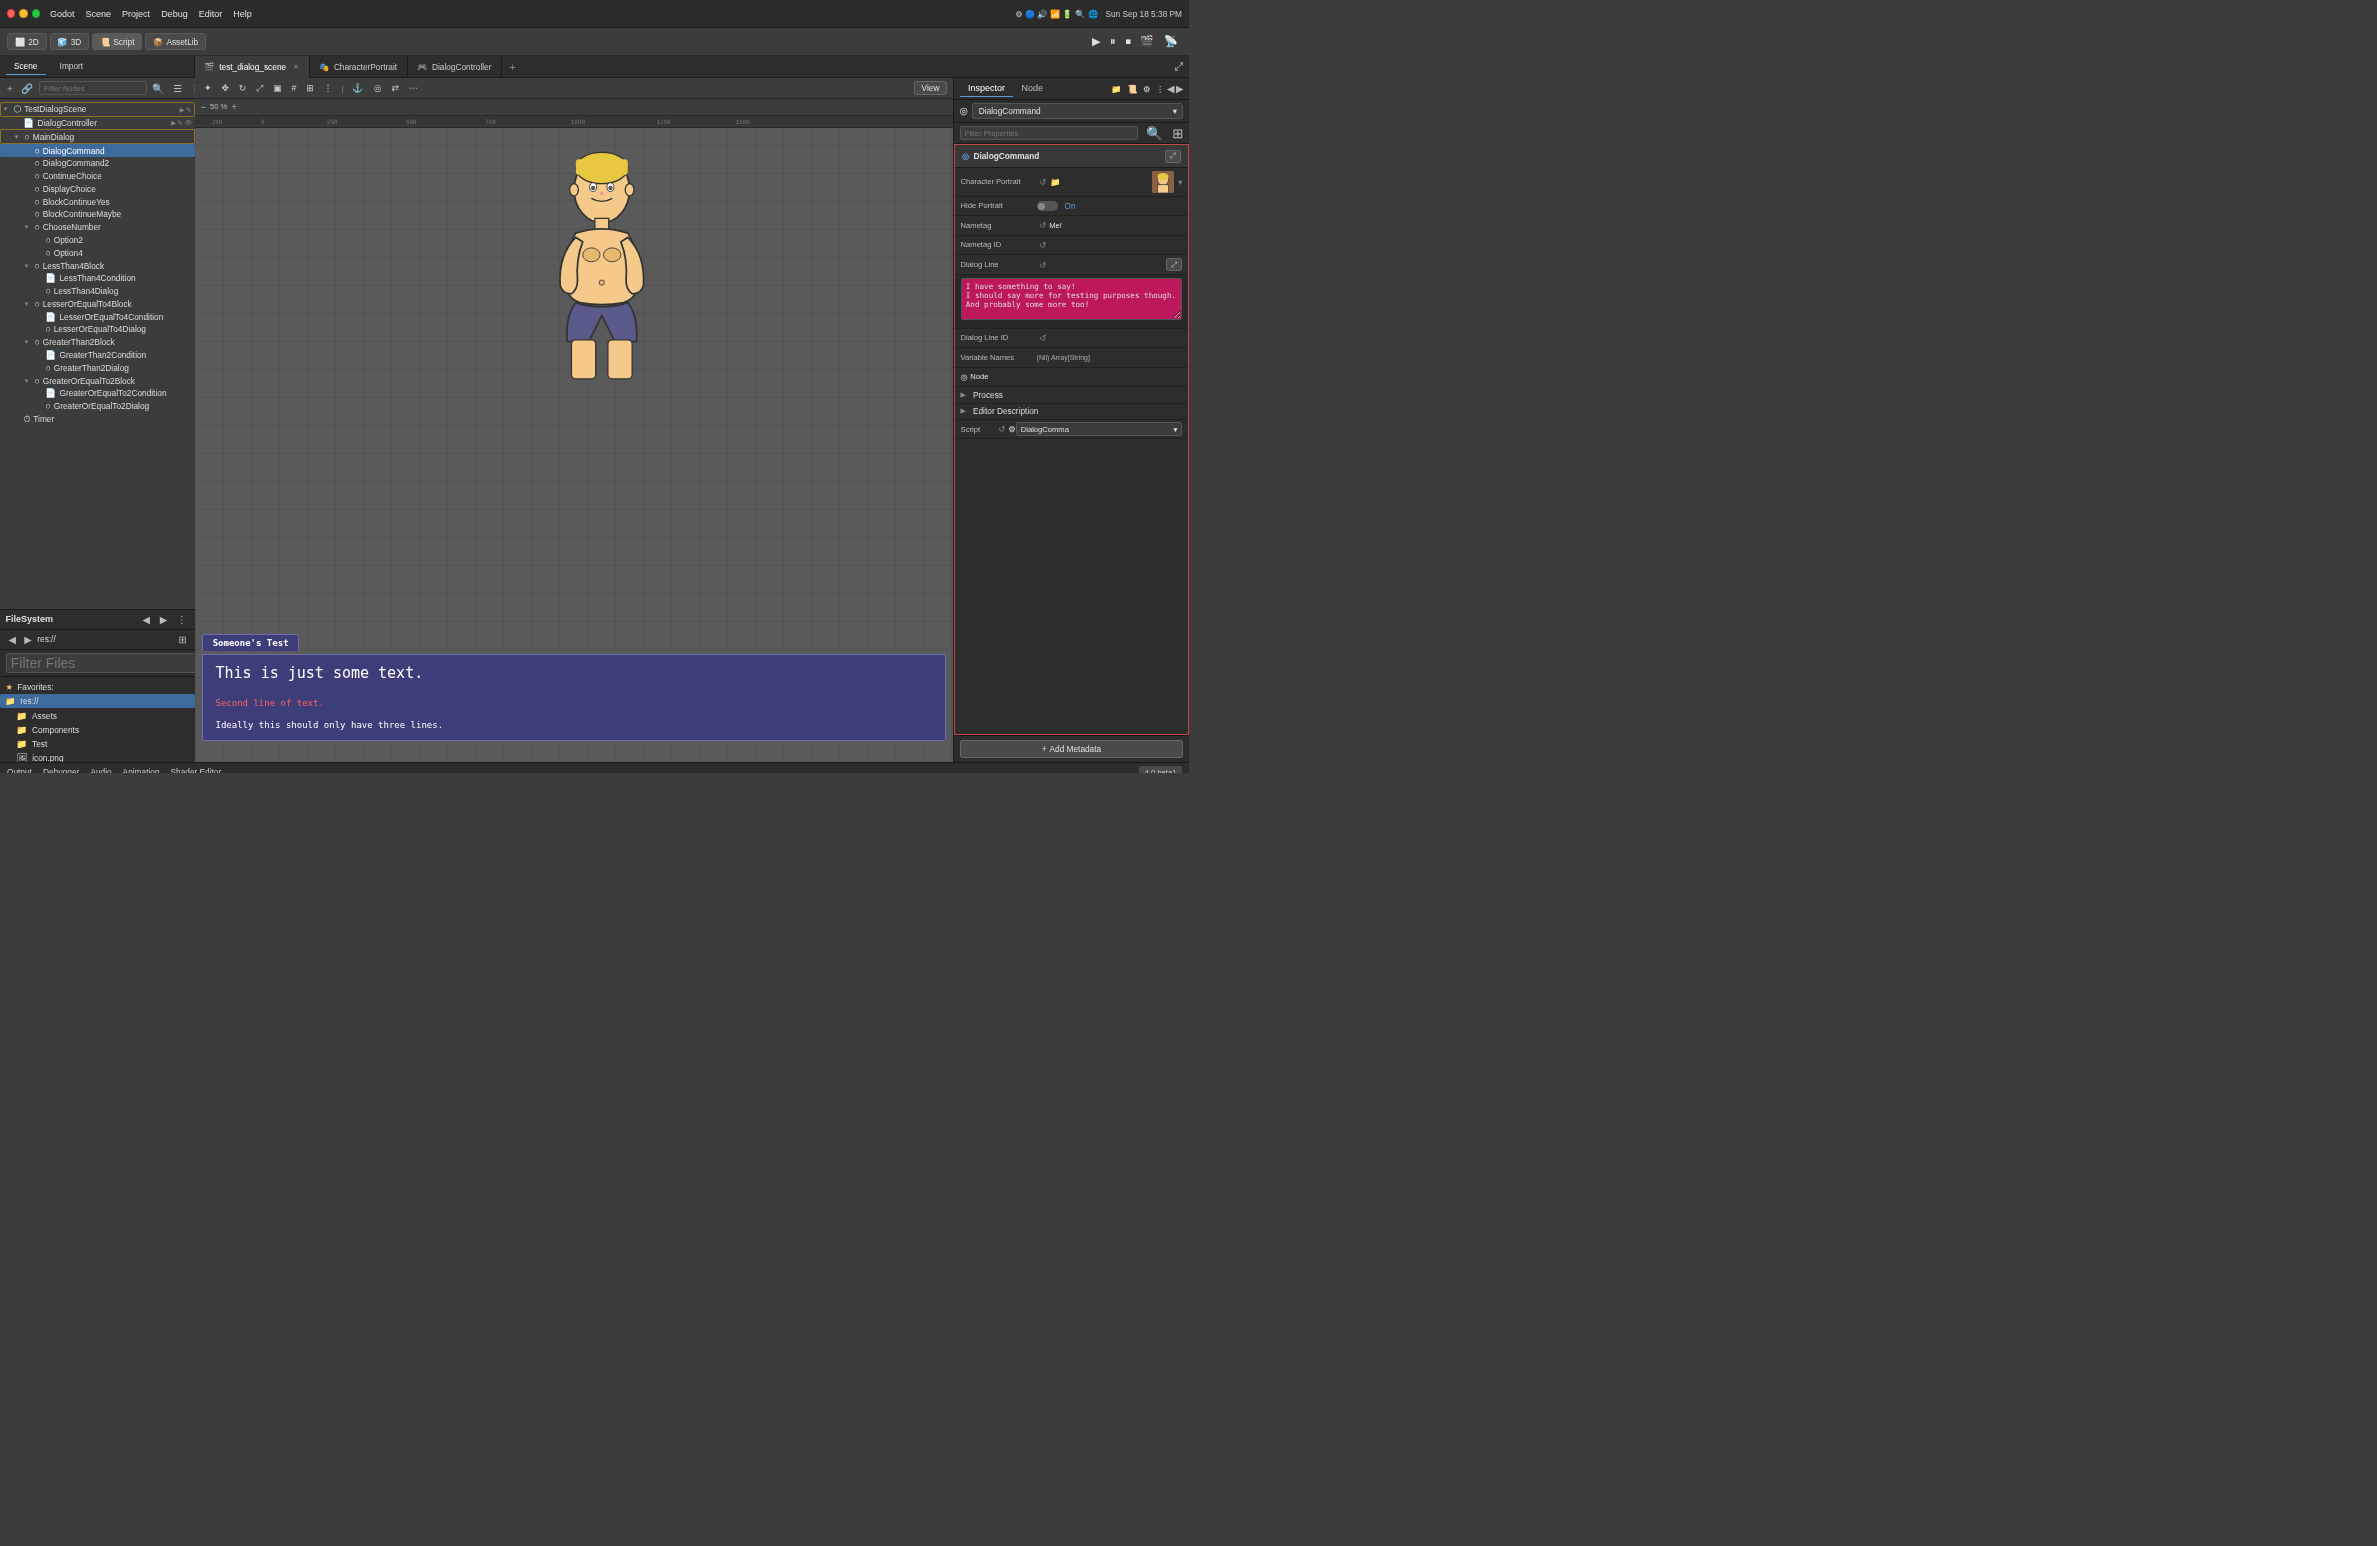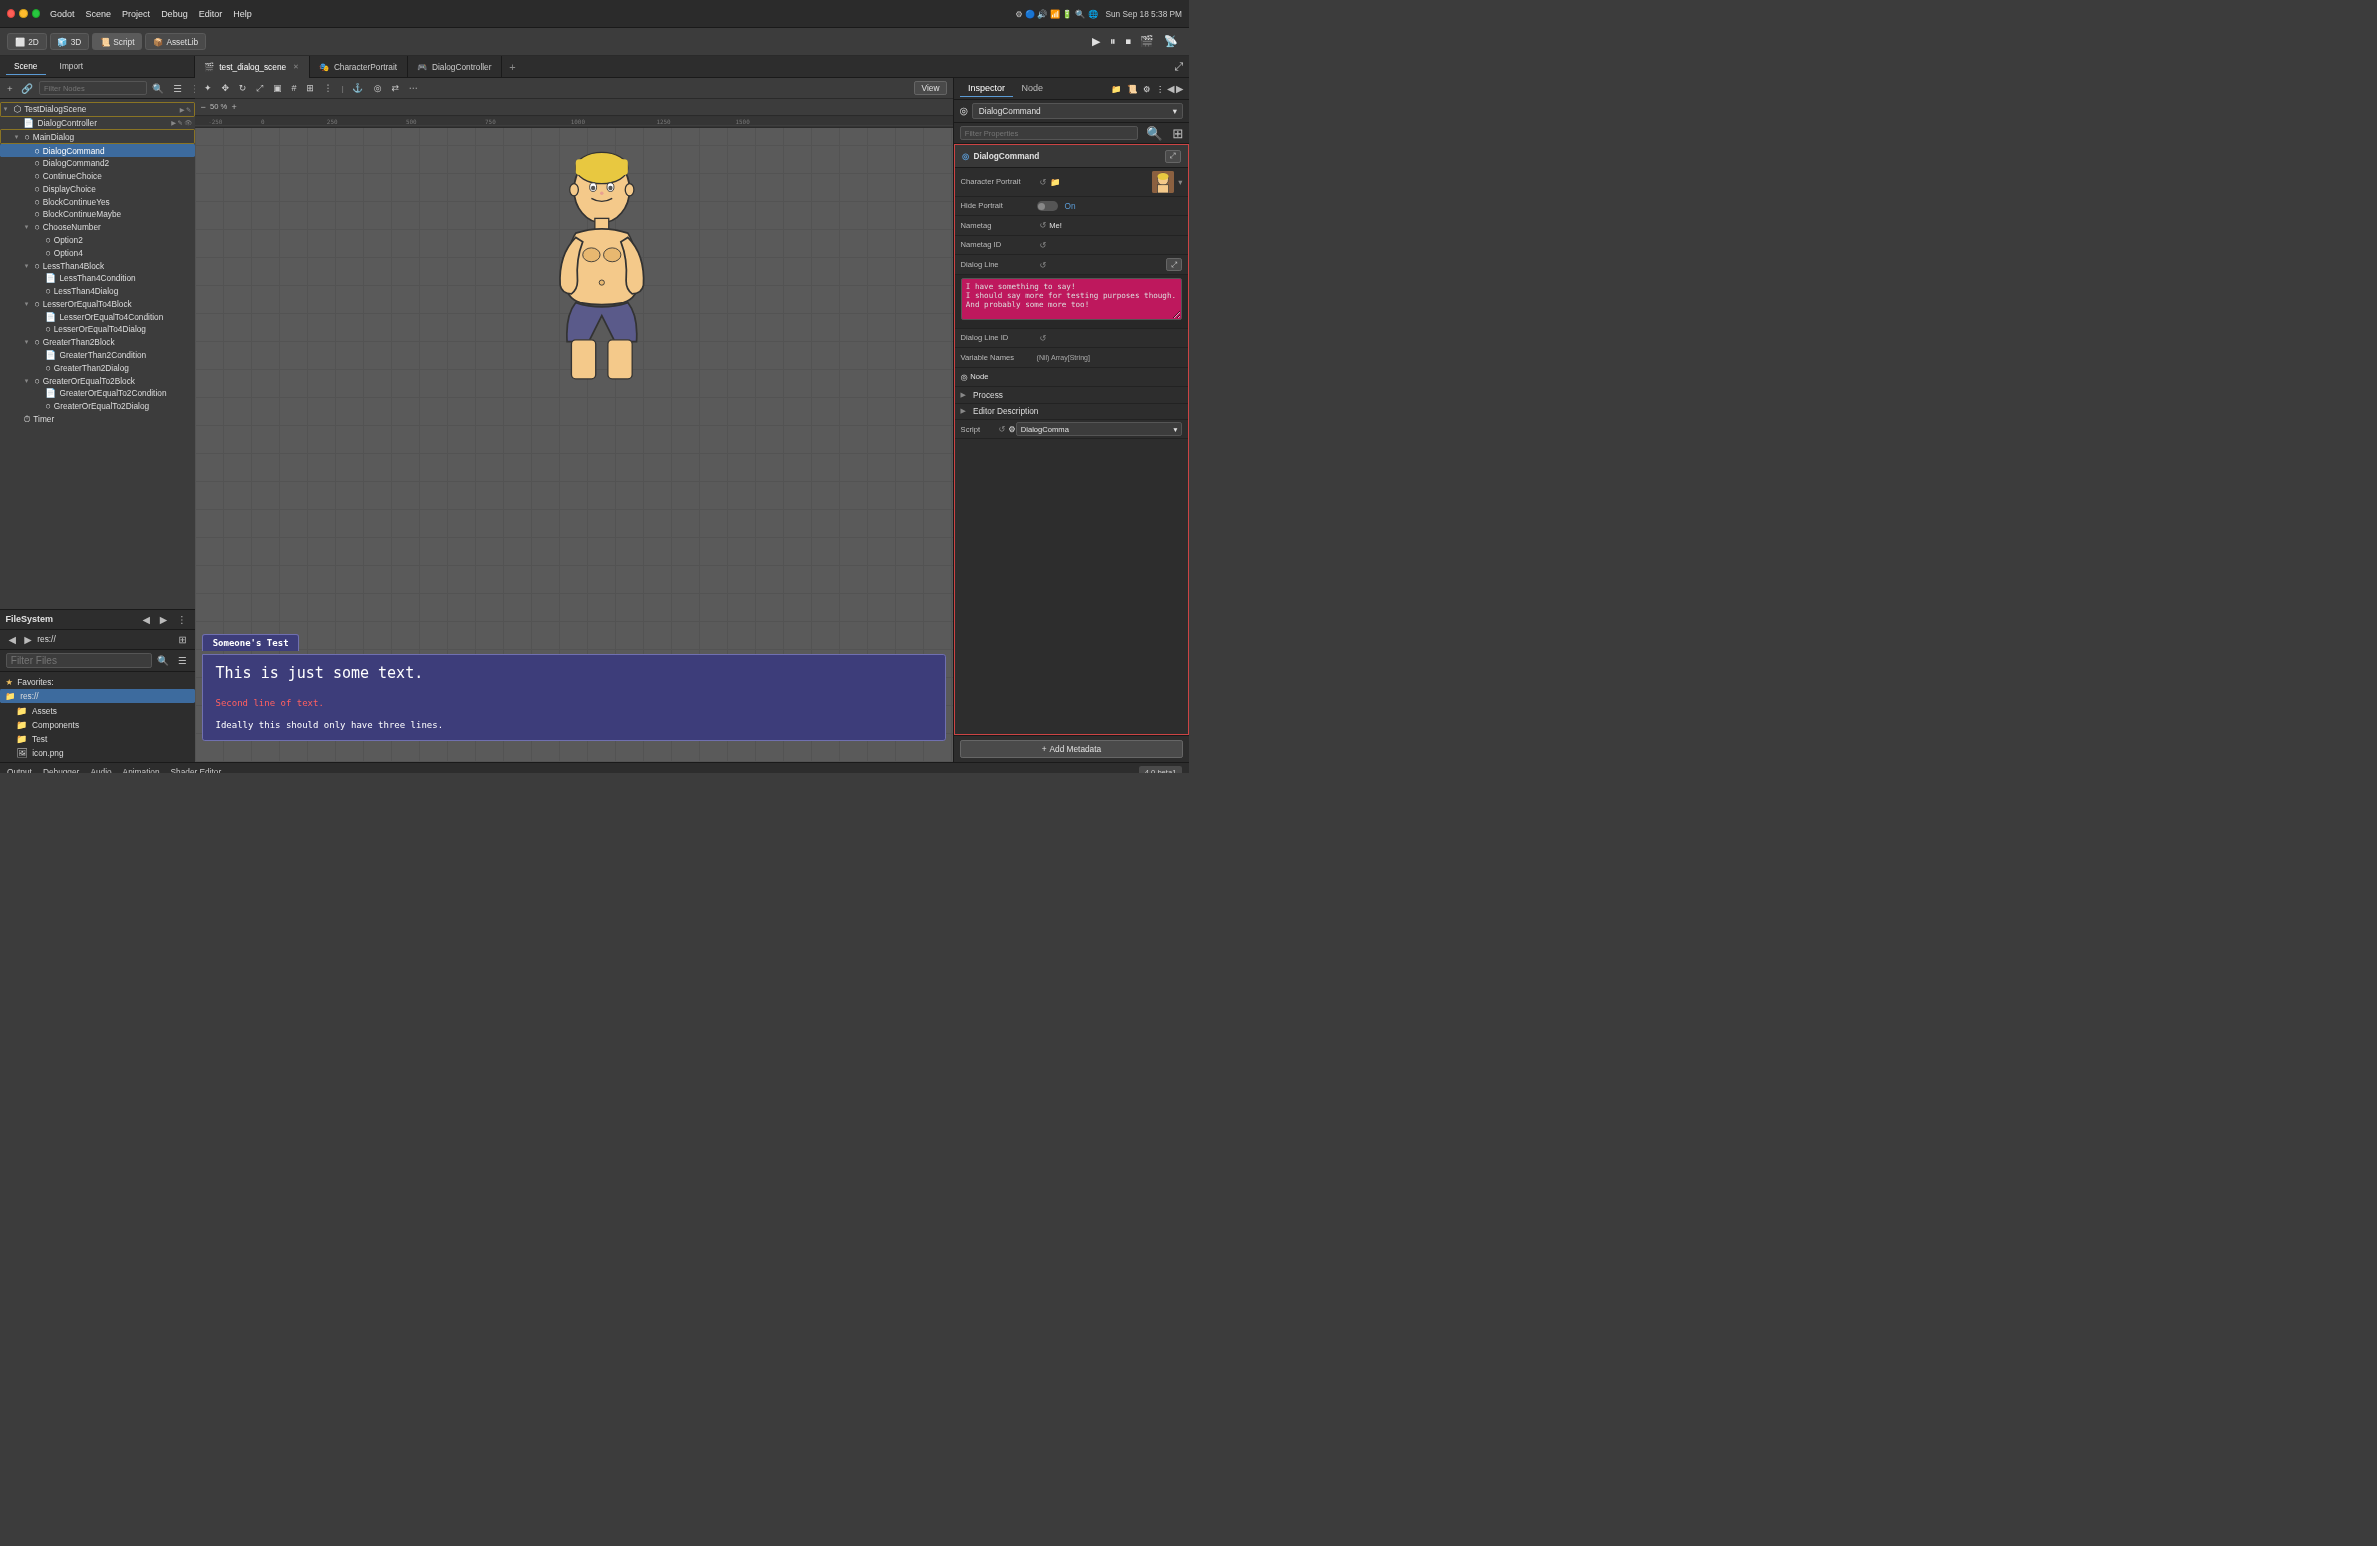--- a/index.html
+++ b/index.html
@@ -697,21 +697,21 @@
           <button class="scene-toolbar-btn">⋮</button>
         </div>
       </div>
       <div class="fs-path-bar">
         <button class="scene-toolbar-btn">◀</button>
         <button class="scene-toolbar-btn">▶</button>
         <span style="flex:1; font-size:8.3px; color:#ddd;">res://</span>
         <button class="scene-toolbar-btn">⊞</button>
       </div>
       <div class="fs-filter">
-        <input type="text" style="flex: 1 1 0%; background: rgb(60, 60, 60); border: 0.7px solid rgb(85, 85, 85); border-radius: 2.1px; color: rgb(224, 224, 224); padding: 1.4px 4.2px; font-size: 10px;" placeholder="Filter Files">
+        <input type="text" style="flex: 1 1 0%; background: rgb(60, 60, 60); border: 0.7px solid rgb(85, 85, 85); border-radius: 2.1px; color: rgb(224, 224, 224); padding: 1.4px 4.2px; font-size: 14px;" placeholder="Filter Files">
         <button class="scene-toolbar-btn">🔍</button>
         <button class="scene-toolbar-btn">☰</button>
       </div>
       <div class="fs-tree">
         <div class="fs-item">
           <span style="color:#f0c060; margin-right:4.2px;">★</span>
           <span>Favorites:</span>
         </div>
         <div class="fs-item selected">
           <span style="margin-right:4.2px;">📁</span>

